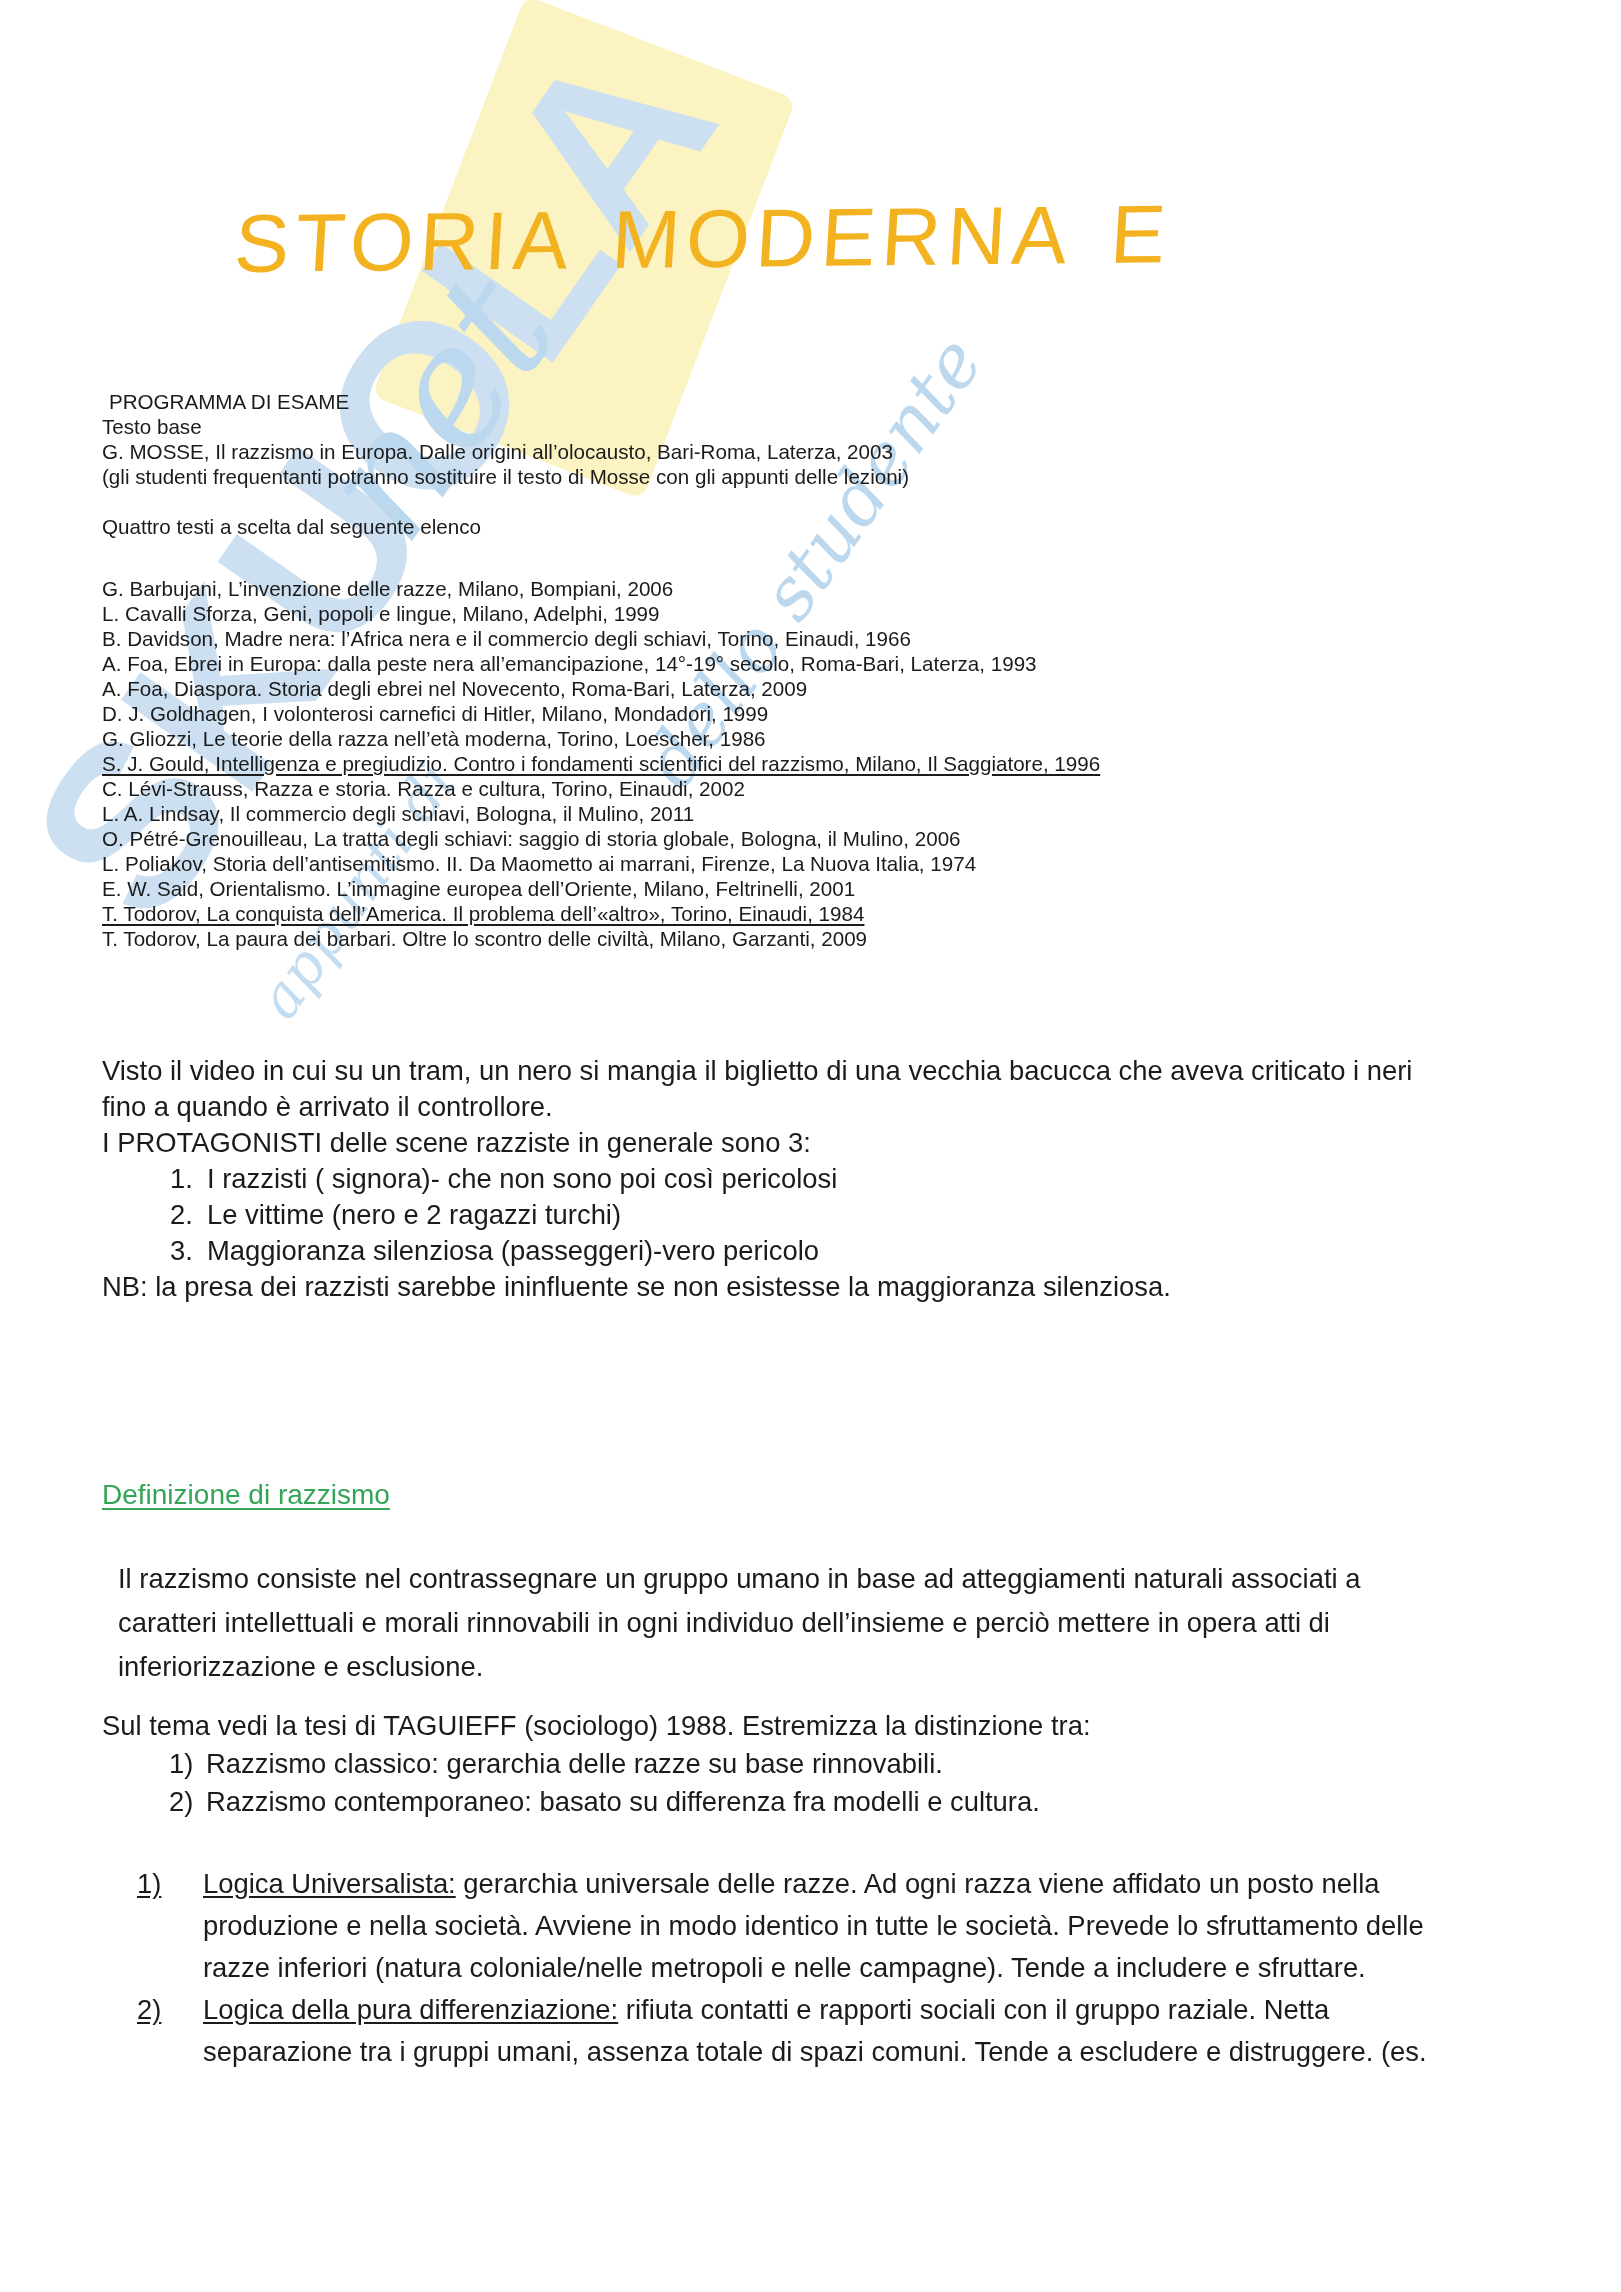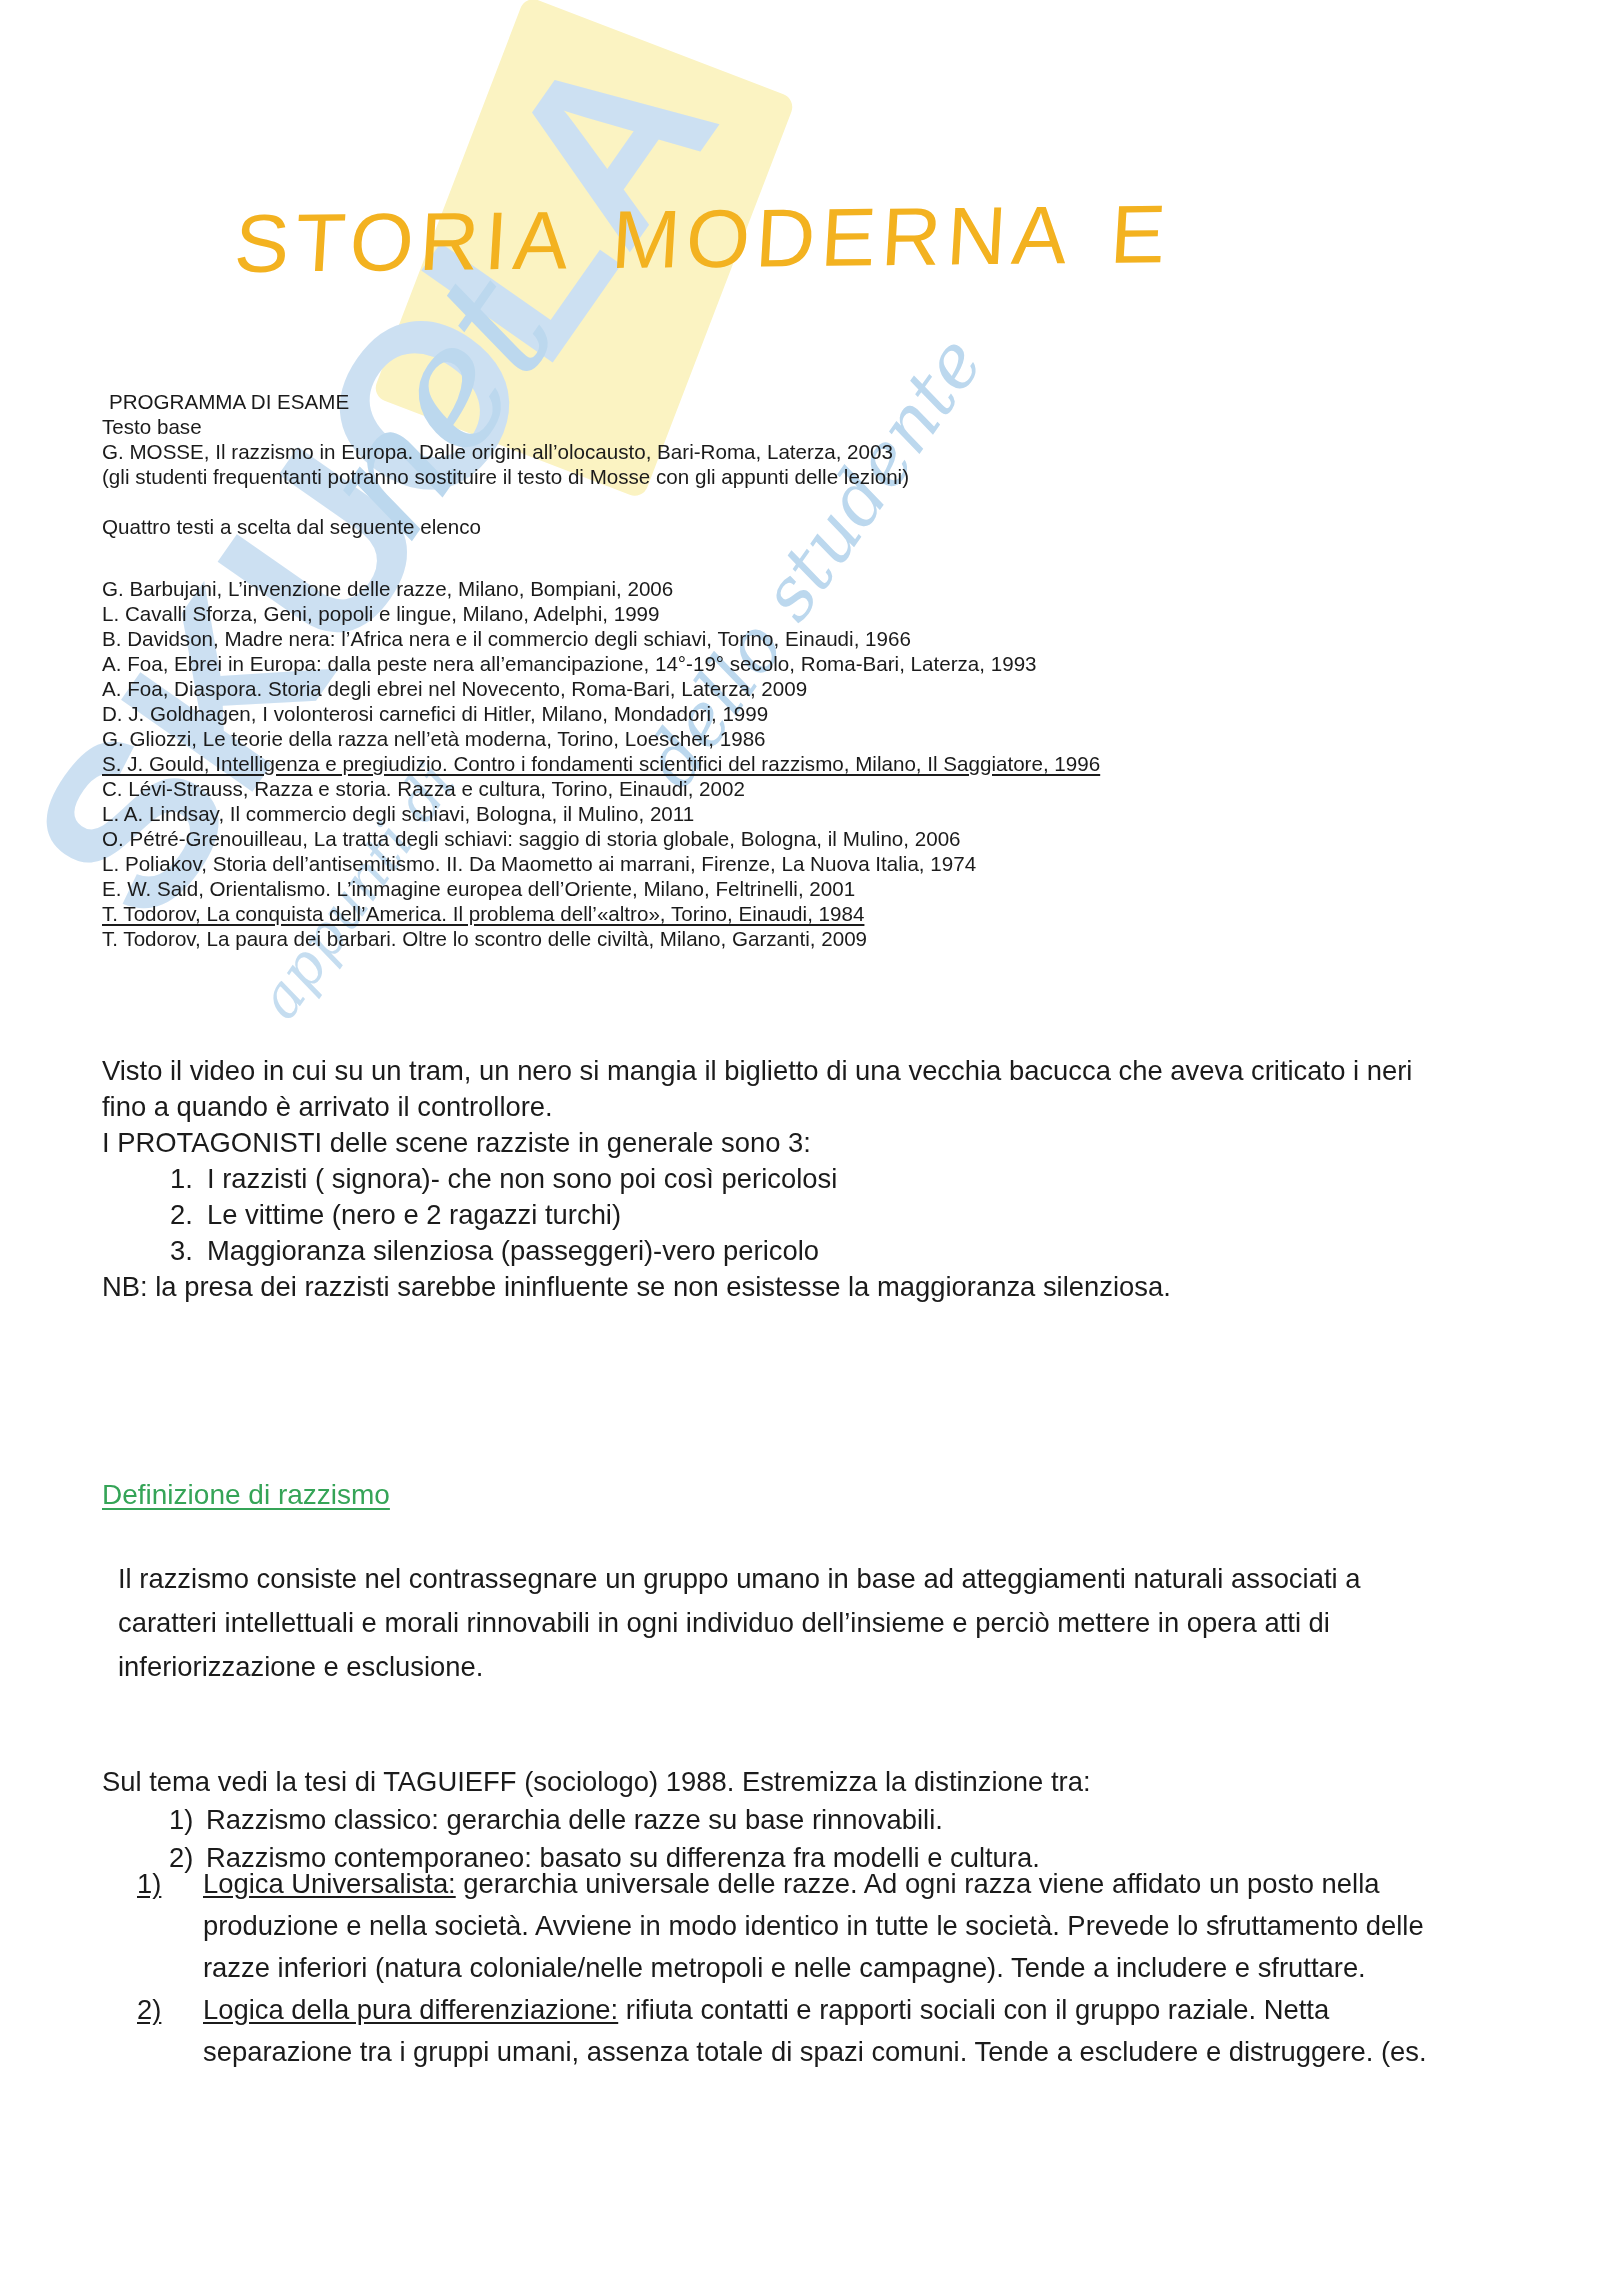--- a/index.html
+++ b/index.html
@@ -133,21 +133,21 @@
         </div>
       </div>
     <div>NB: la presa dei razzisti sarebbe ininfluente se non esistesse la maggioranza silenziosa.</div>
   </div>
 
 
   <div class="sec-heading" style="color: rgb(53, 164, 87);">Definizione di razzismo</div>
 
   <div class="blk blk-def" style="top:1557px;margin-left:16px;">Il razzismo consiste nel contrassegnare un gruppo umano in base ad atteggiamenti naturali associati a caratteri intellettuali e morali rinnovabili in ogni individuo dell’insieme e perciò mettere in opera atti di inferiorizzazione  e esclusione.</div>
 
-  <div class="blk blk-tag" style="top:1763px;">
+  <div class="blk blk-tag" style="top:1707px;">
     <div>Sul tema vedi la tesi di TAGUIEFF (sociologo) 1988. Estremizza la distinzione tra:</div>
     <div>
         <div class="num-row">
           <span class="marker">1)</span>
           <span>Razzismo classico: gerarchia delle razze su base rinnovabili.</span>
         </div>
         <div class="num-row">
           <span class="marker">2)</span>
           <span>Razzismo contemporaneo: basato su differenza fra modelli e cultura.</span>
         </div>

